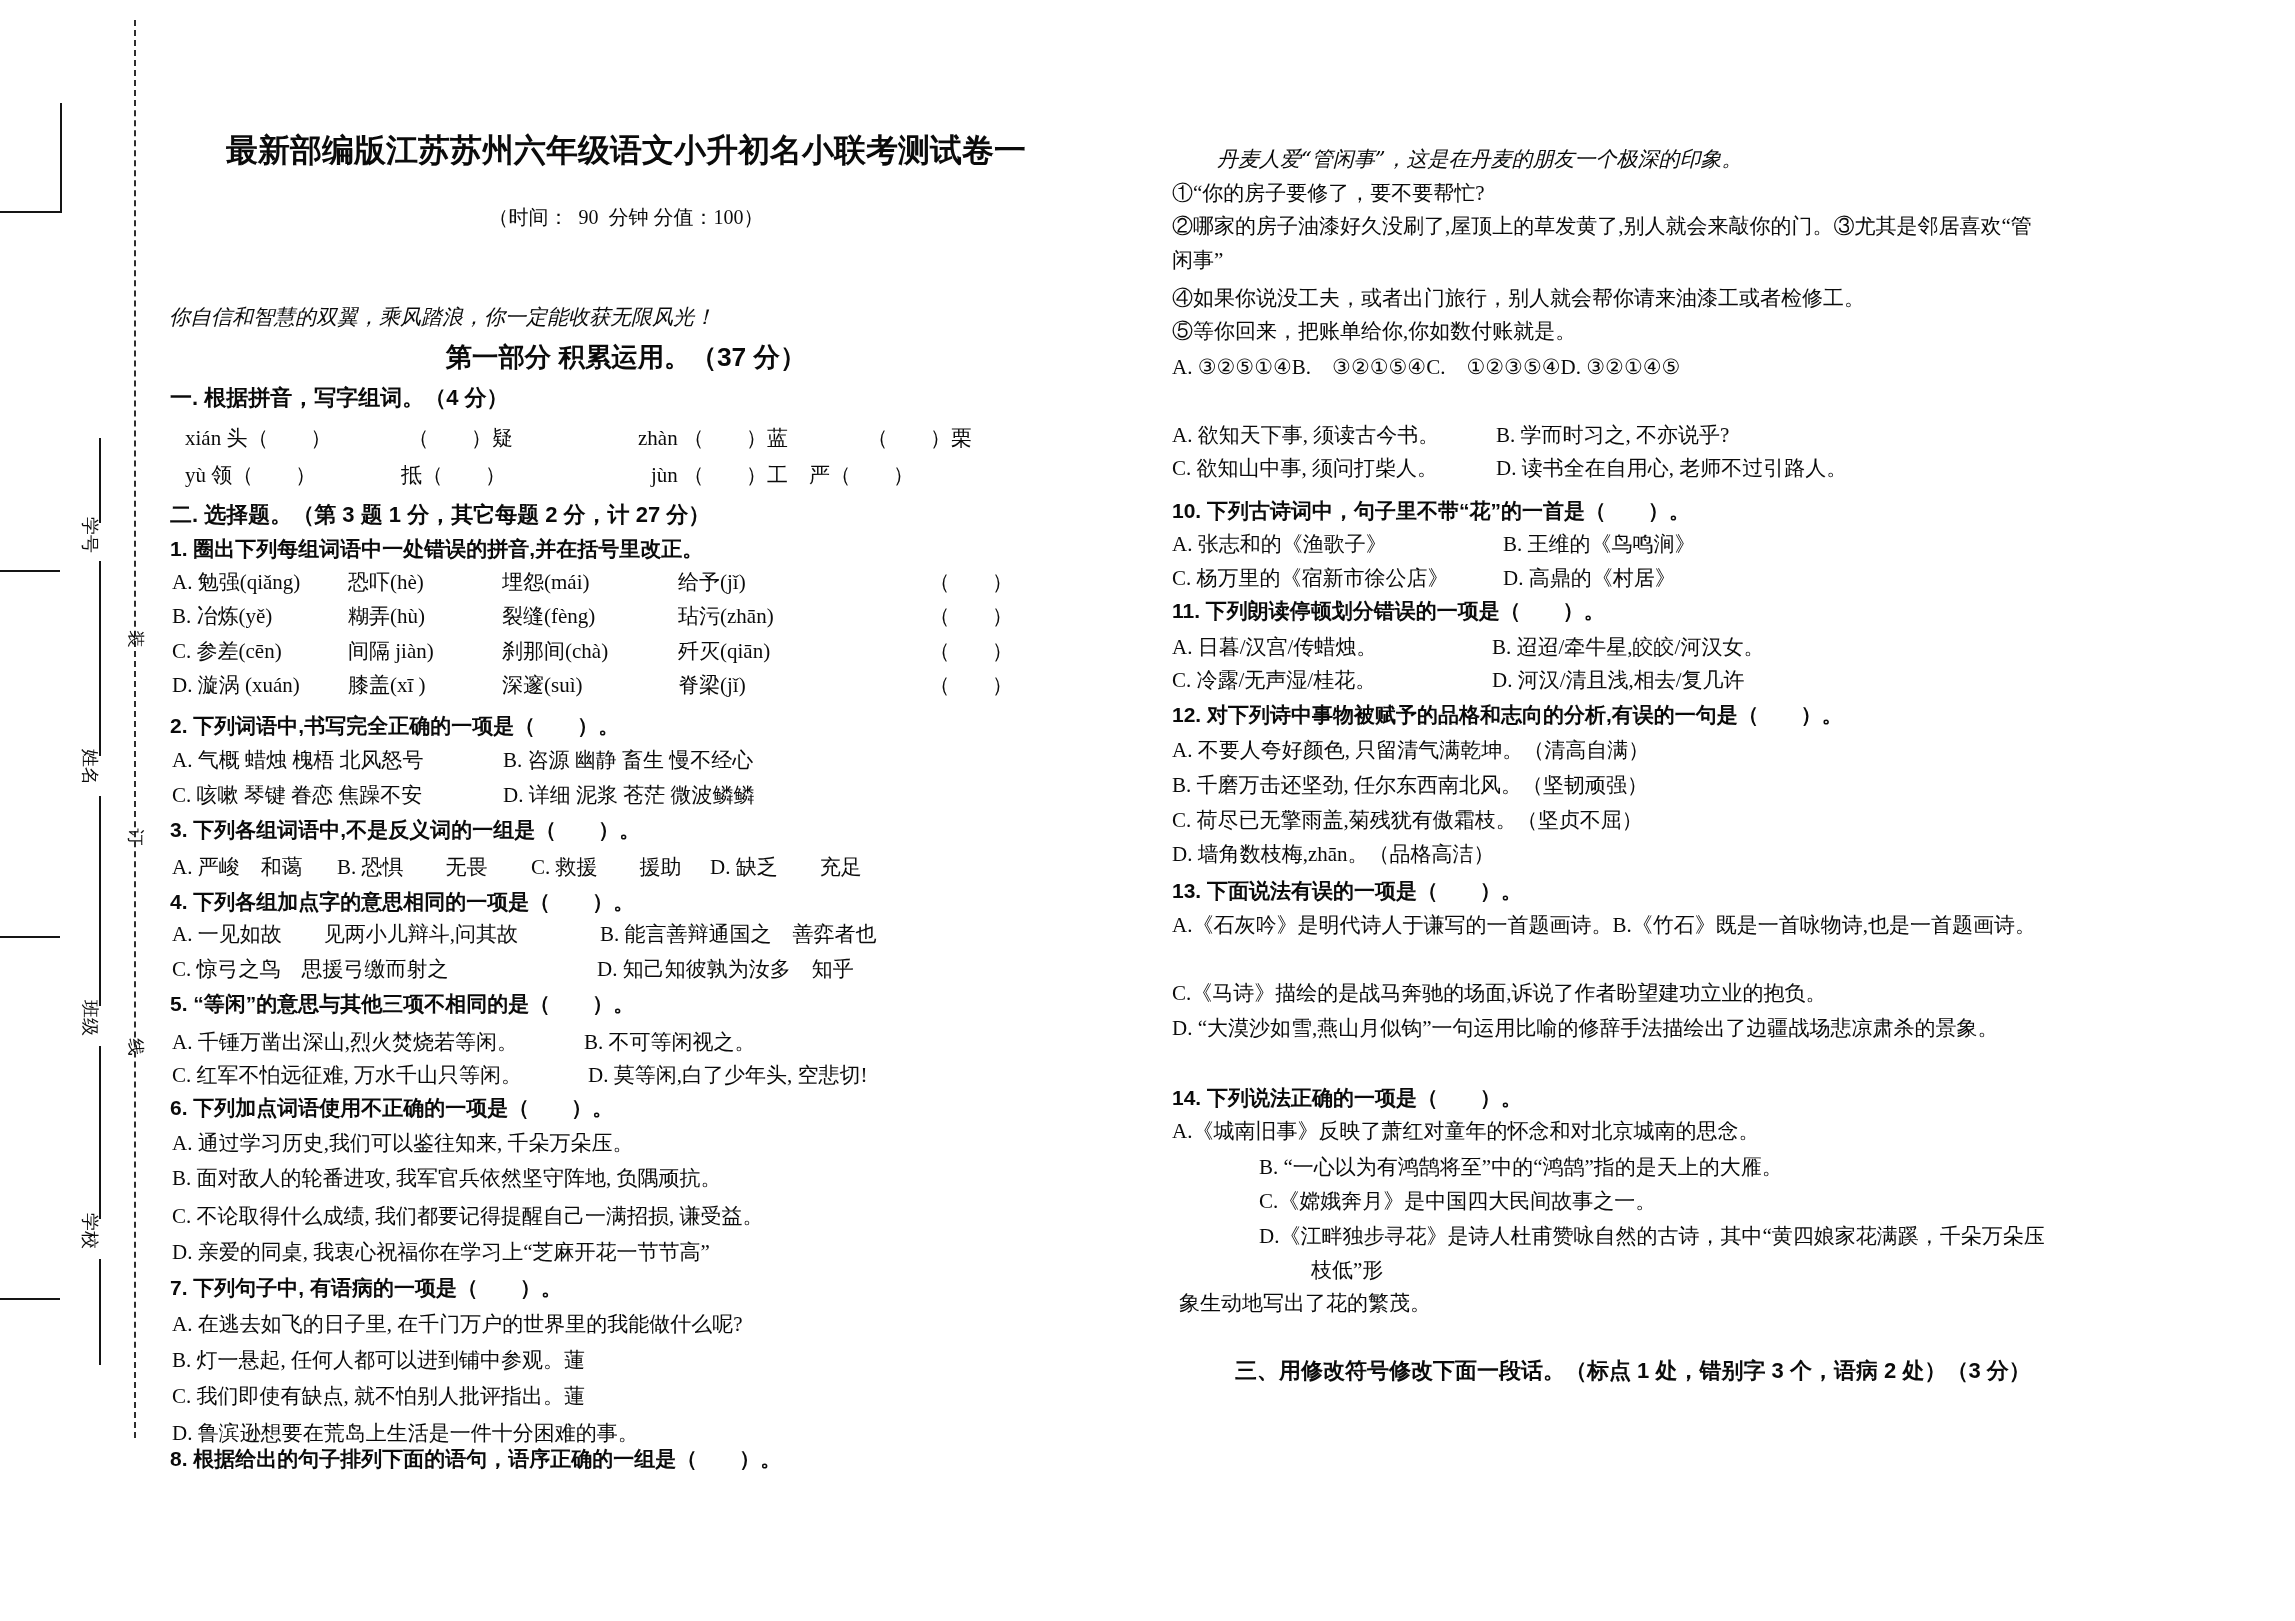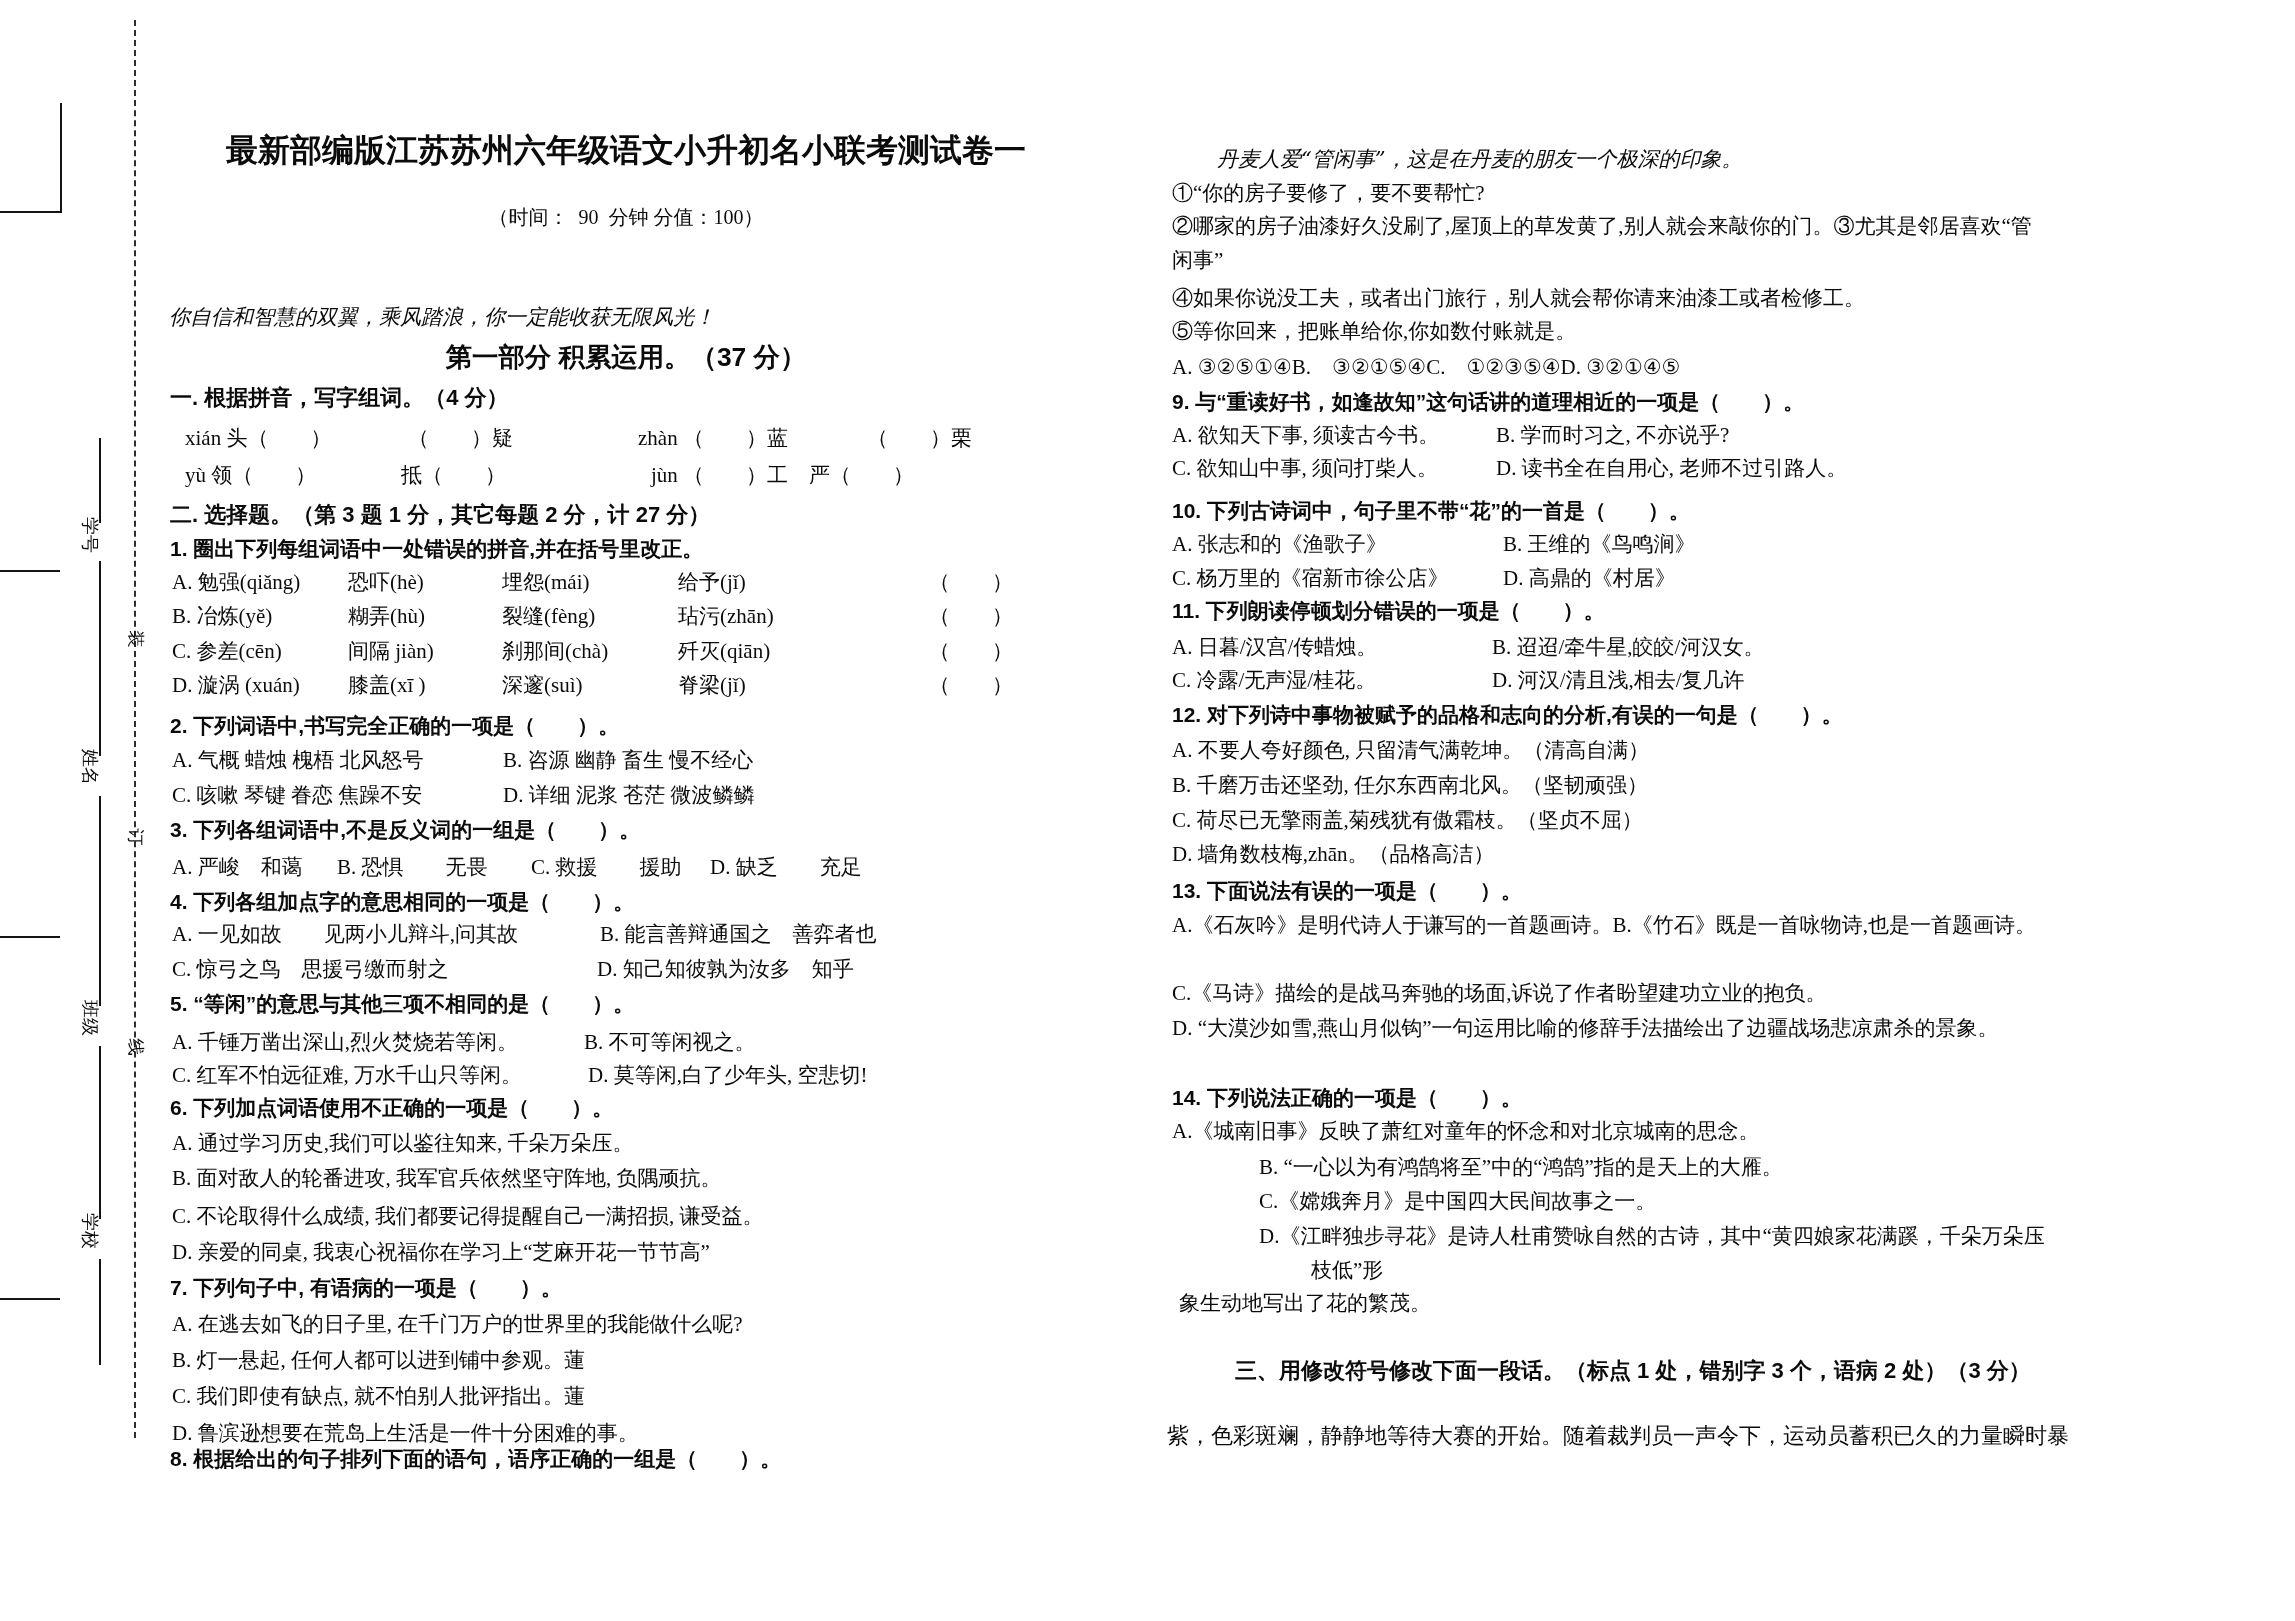--- a/index.html
+++ b/index.html
@@ -132,21 +132,20 @@
   <div class="ln b" style="left:170px;top:1447px">8. 根据给出的句子排列下面的语句，语序正确的一组是（　　）。</div>
 
   <div class="ln it" style="left:1217px;top:147px">丹麦人爱“管闲事”，这是在丹麦的朋友一个极深的印象。</div>
   <div class="ln" style="left:1172px;top:181px">①“你的房子要修了，要不要帮忙?</div>
   <div class="ln" style="left:1172px;top:214px">②哪家的房子油漆好久没刷了,屋顶上的草发黄了,别人就会来敲你的门。③尤其是邻居喜欢“管</div>
   <div class="ln" style="left:1172px;top:248px">闲事”</div>
   <div class="ln" style="left:1172px;top:286px">④如果你说没工夫，或者出门旅行，别人就会帮你请来油漆工或者检修工。</div>
   <div class="ln" style="left:1172px;top:319px">⑤等你回来，把账单给你,你如数付账就是。</div>
   <div class="ln" style="left:1172px;top:355px">A. ③②⑤①④B.　③②①⑤④C.　①②③⑤④D. ③②①④⑤</div>
 
-  <div class="ln b" style="left:1172px;top:390px">9. 与“重读好书，如逢故知”这句话讲的道理相近的一项是（　　）。</div>
   <div class="ln" style="left:1172px;top:423px">A. 欲知天下事, 须读古今书。</div>
   <div class="ln" style="left:1496px;top:423px">B. 学而时习之, 不亦说乎?</div>
   <div class="ln" style="left:1172px;top:456px">C. 欲知山中事, 须问打柴人。</div>
   <div class="ln" style="left:1496px;top:456px">D. 读书全在自用心, 老师不过引路人。</div>
 
   <div class="ln b" style="left:1172px;top:499px">10. 下列古诗词中，句子里不带“花”的一首是（　　）。</div>
   <div class="ln" style="left:1172px;top:532px">A. 张志和的《渔歌子》</div>
   <div class="ln" style="left:1503px;top:532px">B. 王维的《鸟鸣涧》</div>
   <div class="ln" style="left:1172px;top:566px">C. 杨万里的《宿新市徐公店》</div>
   <div class="ln" style="left:1503px;top:566px">D. 高鼎的《村居》</div>
@@ -170,16 +169,15 @@
 
   <div class="ln b" style="left:1172px;top:1086px">14. 下列说法正确的一项是（　　）。</div>
   <div class="ln" style="left:1172px;top:1119px">A.《城南旧事》反映了萧红对童年的怀念和对北京城南的思念。</div>
   <div class="ln" style="left:1259px;top:1155px">B. “一心以为有鸿鹄将至”中的“鸿鹄”指的是天上的大雁。</div>
   <div class="ln" style="left:1259px;top:1189px">C.《嫦娥奔月》是中国四大民间故事之一。</div>
   <div class="ln" style="left:1259px;top:1224px">D.《江畔独步寻花》是诗人杜甫赞咏自然的古诗，其中“黄四娘家花满蹊，千朵万朵压</div>
   <div class="ln" style="left:1311px;top:1258px">枝低”形</div>
   <div class="ln" style="left:1179px;top:1291px">象生动地写出了花的繁茂。</div>
 
   <div class="ln b big" style="left:1235px;top:1338px">三、用修改符号修改下面一段话。（标点 1 处，错别字 3 个，语病 2 处）（3 分）</div>
-  <div class="ln" style="left:1167px;top:1423px;font-size:22px">紫，色彩斑斓，静静地等待大赛的开始。随着裁判员一声令下，运动员蓄积已久的力量瞬时暴</div>
 
 </div>
 
 
 </body></html>

